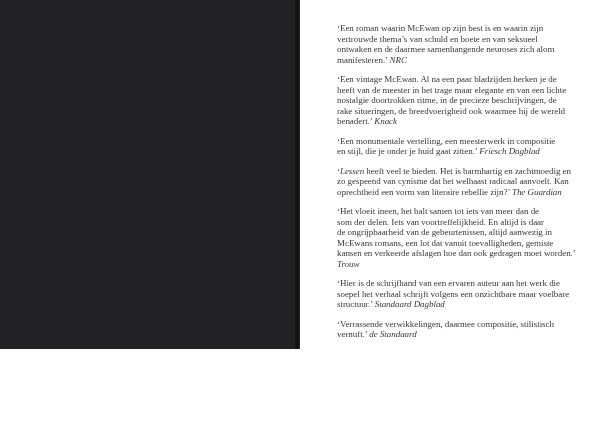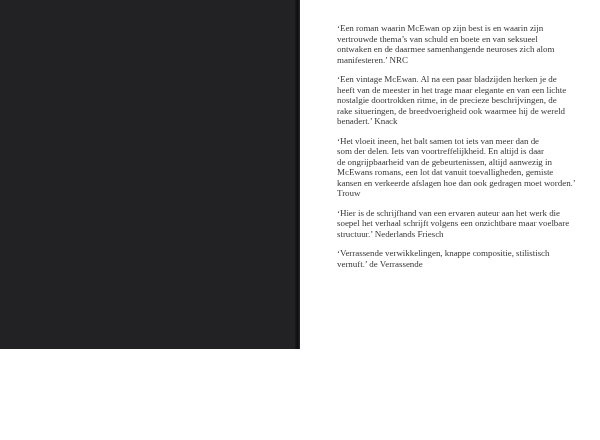--- a/index.html
+++ b/index.html
@@ -44,45 +44,51 @@
   }
   p.quote {
     margin: 0 0 9px 0;
     font-size: 9px;
     line-height: 10.5px;
     letter-spacing: -0.05px;
     color: #39393b;
     white-space: pre-line;
   }
   p.quote .it {
+    font-style: italic;
   }
 </style>
 </head>
 <body>
 
 <div class="spread">
   <div class="left-page"></div>
   <div class="gutter"></div>
   <div class="right-page">
     <div class="quotes-block">
         <p class="quote"><span>‘Een roman waarin McEwan op zijn best is en waarin zijn
 vertrouwde thema’s van schuld en boete en van seksueel
 ontwaken en de daarmee samenhangende neuroses zich alom
 manifesteren.’ </span><span class="it">NRC</span></p>
         <p class="quote"><span>‘Een vintage McEwan. Al na een paar bladzijden herken je de
 heeft van de meester in het trage maar elegante en van een lichte
 nostalgie doortrokken ritme, in de precieze beschrijvingen, de
 rake situeringen, de breedvoerigheid ook waarmee hij de wereld
 benadert.’ </span><span class="it">Knack</span></p>
+        <p class="quote"><span>‘Een monumentale vertelling, een meesterwerk in compositie
+en stijl, die je onder je huid gaat zitten.’ </span><span class="it">Friesch Dagblad</span></p>
+        <p class="quote"><span>‘</span><span class="it">Lessen</span><span> heeft veel te bieden. Het is barmhartig en zachtmoedig en
+zo gespeend van cynisme dat het welhaast radicaal aanvoelt. Kan
+oprechtheid een vorm van literaire rebellie zijn?’ </span><span class="it">The Guardian</span></p>
         <p class="quote"><span>‘Het vloeit ineen, het balt samen tot iets van meer dan de
 som der delen. Iets van voortreffelijkheid. En altijd is daar
 de ongrijpbaarheid van de gebeurtenissen, altijd aanwezig in
 McEwans romans, een lot dat vanuit toevalligheden, gemiste
 kansen en verkeerde afslagen hoe dan ook gedragen moet worden.’
 </span><span class="it">Trouw</span></p>
         <p class="quote"><span>‘Hier is de schrijfhand van een ervaren auteur aan het werk die
 soepel het verhaal schrijft volgens een onzichtbare maar voelbare
-structuur.’ </span><span class="it">Nederlands Friesch</span></p>
-        <p class="quote"><span>‘Verrassende verwikkelingen, knappe compositie, stilistisch
-vernuft.’ </span><span class="it">de Verrassende</span></p>
+structuur.’ </span><span class="it">Standaard Dagblad</span></p>
+        <p class="quote"><span>‘Verrassende verwikkelingen, daarmee compositie, stilistisch
+vernuft.’ </span><span class="it">de Standaard</span></p>
       </div>
   </div>
 </div>
 
 </body></html>

